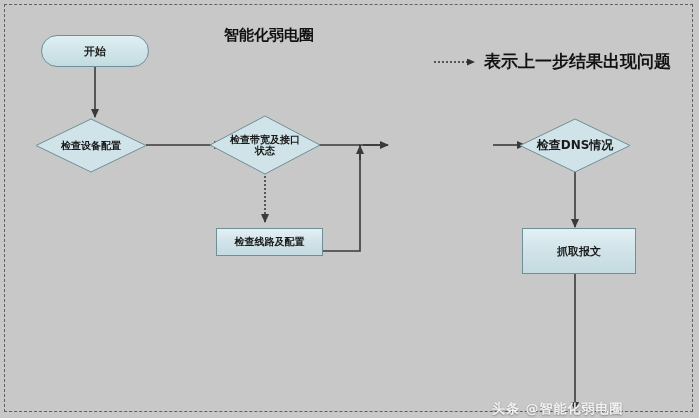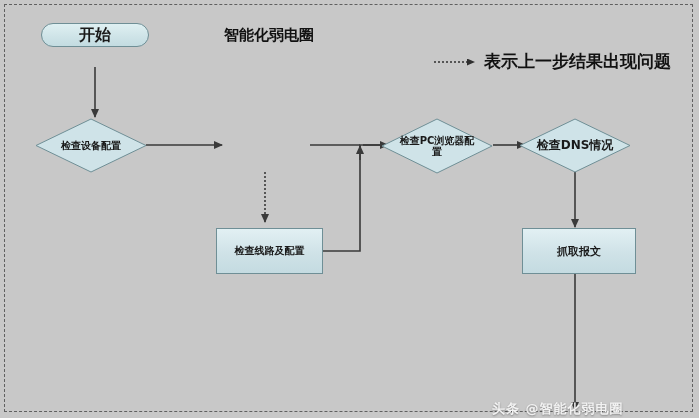--- a/index.html
+++ b/index.html
@@ -148,42 +148,42 @@
       <defs>
         <marker id="lg-arrow2" markerWidth="8" markerHeight="7" refX="7" refY="3.5" orient="auto" markerUnits="userSpaceOnUse">
           <path d="M0,0 L8,3.5 L0,7 z" fill="#2f2f2f"></path>
         </marker>
       </defs>
       <line x1="0" y1="5" x2="40" y2="5" stroke="#2f2f2f" stroke-width="1.6" stroke-dasharray="2 2" marker-end="url(#lg-arrow2)"></line>
     </svg>
     <span class="legend-label">表示上一步结果出现问题</span>
   </div>
 
-  <div class="node terminator" style="left:41px; top:23px; width:108px; height:24px; font-size:16px;">
+  <div class="node terminator" style="left:41px; top:35px; width:108px; height:32px; font-size:11px;">
     <span>开始</span>
   </div>
 
   <div class="node decision" style="left:35px; top:118px; width:112px; height:55px; font-size:10px;">
     <svg class="dshape" viewBox="0 0 112 55" preserveAspectRatio="none" xmlns="http://www.w3.org/2000/svg">
       <polygon points="56,1 111,27.5 56,54 1,27.5" fill="#cfe3e8" stroke="#6f8f96" stroke-width="1"></polygon>
     </svg>
     <span class="dtext">检查设备配置</span>
   </div>
 
+  <div class="node decision" style="left:209px; top:115px; width:112px; height:60px; font-size:10px;">
+    <svg class="dshape" viewBox="0 0 112 60" preserveAspectRatio="none" xmlns="http://www.w3.org/2000/svg">
+      <polygon points="56,1 111,30 56,59 1,30" fill="#cfe3e8" stroke="#6f8f96" stroke-width="1"></polygon>
+    </svg>
+    <span class="dtext" style="max-width:72px;">检查带宽及接口状态</span>
+  </div>
 
-  <div class="node process" style="left:216px; top:228px; width:107px; height:46px; font-size:10px;">
+  <div class="node process" style="left:216px; top:228px; width:107px; height:28px; font-size:10px;">
     <span>检查线路及配置</span>
   </div>
 
-  <div class="node decision" style="left:381px; top:118px; width:112px; height:56px; font-size:10px;">
-    <svg class="dshape" viewBox="0 0 112 56" preserveAspectRatio="none" xmlns="http://www.w3.org/2000/svg">
-      <polygon points="56,1 111,28 56,55 1,28" fill="#cfe3e8" stroke="#6f8f96" stroke-width="1"></polygon>
-    </svg>
-    <span class="dtext" style="max-width:84px;">检查PC浏览器配置</span>
-  </div>
 
   <div class="node decision" style="left:519px; top:118px; width:112px; height:55px; font-size:12px;">
     <svg class="dshape" viewBox="0 0 112 55" preserveAspectRatio="none" xmlns="http://www.w3.org/2000/svg">
       <polygon points="56,1 111,27.5 56,54 1,27.5" fill="#cfe3e8" stroke="#6f8f96" stroke-width="1"></polygon>
     </svg>
     <span class="dtext">检查DNS情况</span>
   </div>
 
   <div class="node process" style="left:522px; top:228px; width:114px; height:46px; font-size:11px;">
     <span>抓取报文</span>

